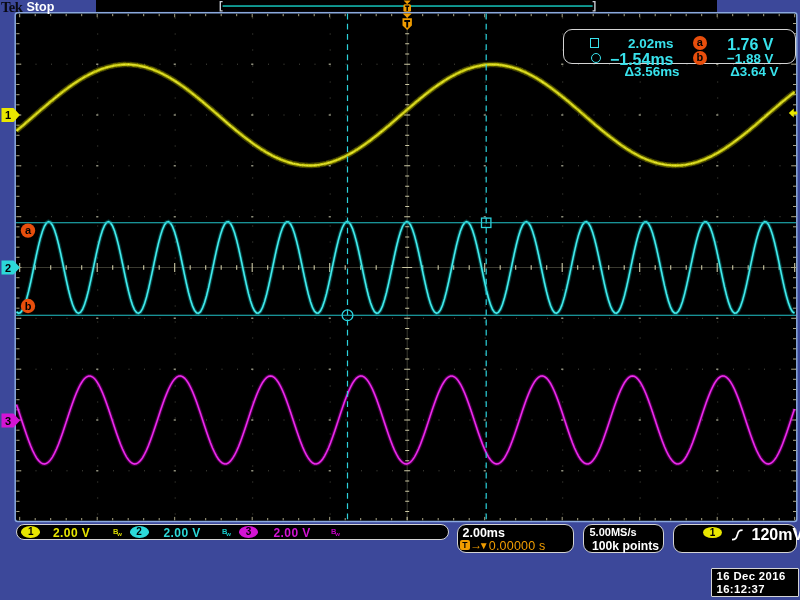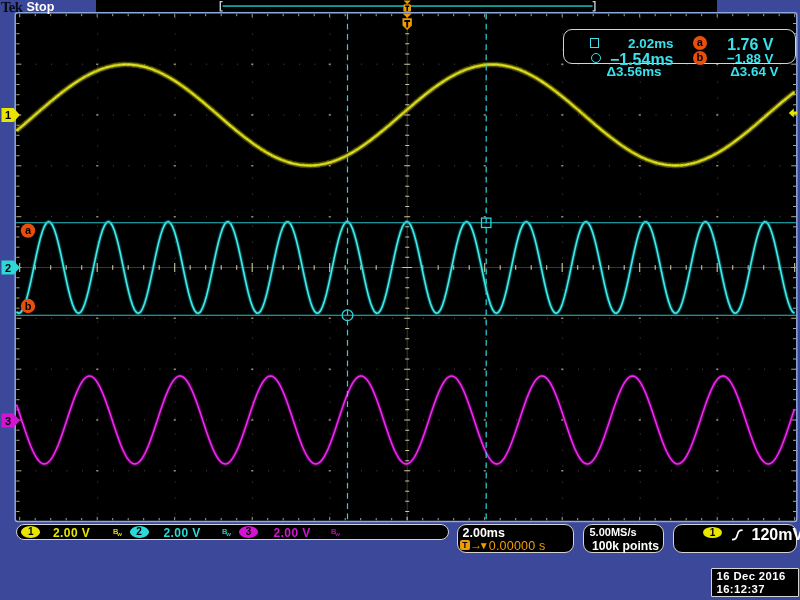--- a/index.html
+++ b/index.html
@@ -56,21 +56,21 @@
       <path d="M404.3 21h5.8M407.2 21v6.4" stroke="#000" stroke-width="1.9"></path>
       <polygon points="788.8,113 793.8,108.6 793.8,111.4 797.2,111.4 797.2,114.6 793.8,114.6 793.8,117.4" fill="#e8e600"></polygon>
     </svg></div>
 <div style="position:absolute;left:1px;top:-1px;font-family:Liberation Serif,serif;font-size:14.5px;font-weight:bold;color:#0a0a14;letter-spacing:-0.5px">Tek</div>
 <div style="position:absolute;left:26.5px;top:-0.5px;font-size:12.5px;font-weight:bold;color:#fff">Stop</div>
 <div class="bx" style="left:562.5px;top:29px;width:233.5px;height:35px;border-radius:9px">
     <div style="position:absolute;left:26px;top:8.2px;width:9.8px;height:9.8px;border:1.6px solid #38e2ec"></div>
     <div style="position:absolute;left:27.2px;top:22.6px;width:10.8px;height:10.8px;border:1.6px solid #38e2ec;border-radius:50%"></div>
     <div style="position:absolute;left:10px;top:5.8px;width:100px;text-align:right;font-size:13.4px;font-weight:bold;color:#38e2ec">2.02ms</div>
     <div style="position:absolute;left:10px;top:20.6px;width:100px;text-align:right;font-size:16px;font-weight:bold;color:#38e2ec">−1.54ms</div>
-    <div style="position:absolute;left:2px;top:34.4px;width:96px;text-align:right;font-size:13.4px;font-weight:bold;color:#38e2ec">Δ3.56ms</div>
+    <div style="position:absolute;left:20px;top:34.4px;width:96px;text-align:right;font-size:13.4px;font-weight:bold;color:#38e2ec">Δ3.56ms</div>
     <div style="position:absolute;left:129.5px;top:6.2px;width:13.8px;height:13.8px;border-radius:50%;background:#e84e0c;color:#000;font-size:11px;font-weight:bold;text-align:center;line-height:13.8px">a</div>
     <div style="position:absolute;left:129.5px;top:21.1px;width:13.8px;height:13.8px;border-radius:50%;background:#e84e0c;color:#000;font-size:11px;font-weight:bold;text-align:center;line-height:13.8px">b</div>
     <div style="position:absolute;left:110px;top:5.8px;width:100px;text-align:right;font-size:16px;font-weight:bold;color:#38e2ec">1.76 V</div>
     <div style="position:absolute;left:110px;top:20.6px;width:100px;text-align:right;font-size:13.4px;font-weight:bold;color:#38e2ec">−1.88 V</div>
     <div style="position:absolute;left:115px;top:34.4px;width:100px;text-align:right;font-size:13.4px;font-weight:bold;color:#38e2ec">Δ3.64 V</div>
   </div>
 <div class="bx" style="left:16px;top:524px;width:433px;height:15.5px;border-radius:8px;border-width:1.5px">
     <div style="position:absolute;left:4.3px;top:1.3px;width:19px;height:11.6px;border-radius:50%;background:#e8e600;color:#000;font-size:10px;font-weight:bold;text-align:center;line-height:11.6px">1</div>
     <div style="position:absolute;left:36px;top:0.8px;font-size:12px;font-weight:bold;color:#e8e600;letter-spacing:0.4px">2.00 V</div>
     <div style="position:absolute;left:96px;top:3px;font-size:7.5px;font-weight:bold;color:#d8d800;line-height:7px">B</div>

